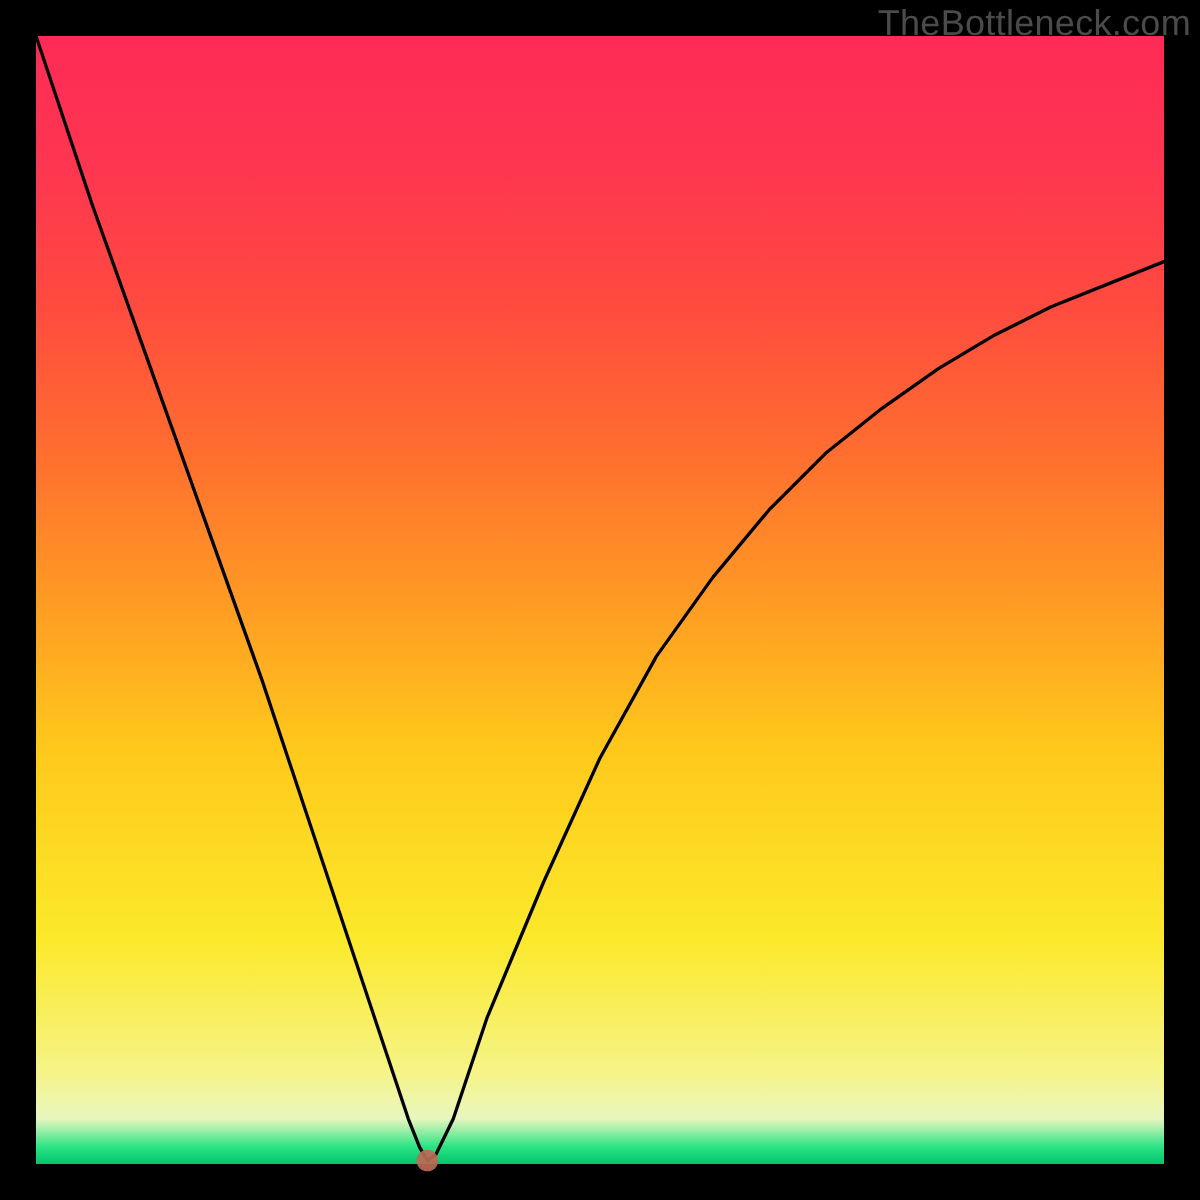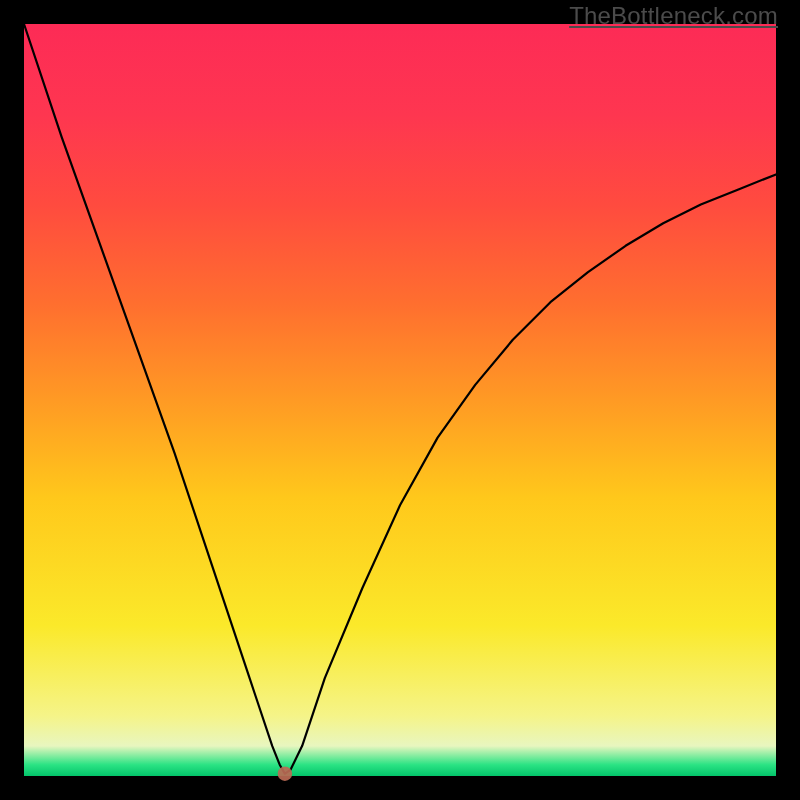--- a/index.html
+++ b/index.html
@@ -36,27 +36,26 @@
       var(--c-yel2) 80%,
       var(--c-pale) 92%,
       var(--c-cream) 96%,
       var(--c-green) 98.5%,
       var(--c-dgreen) 100%
     );
   }
   .watermark {
     position: absolute;
     top: 2px;
-    right: 22px;
+    right: 6px;
     color: #4b4b4b;
     font-size: 24px;
     font-weight: 500;
     letter-spacing: 0.2px;
     user-select: none;
-    text-decoration: underline;
   }
   .curve-svg {
     position: absolute;
     left: 24px;
     top: 24px;
     width: 752px;
     height: 752px;
     overflow: visible;
   }
   .curve-path {

